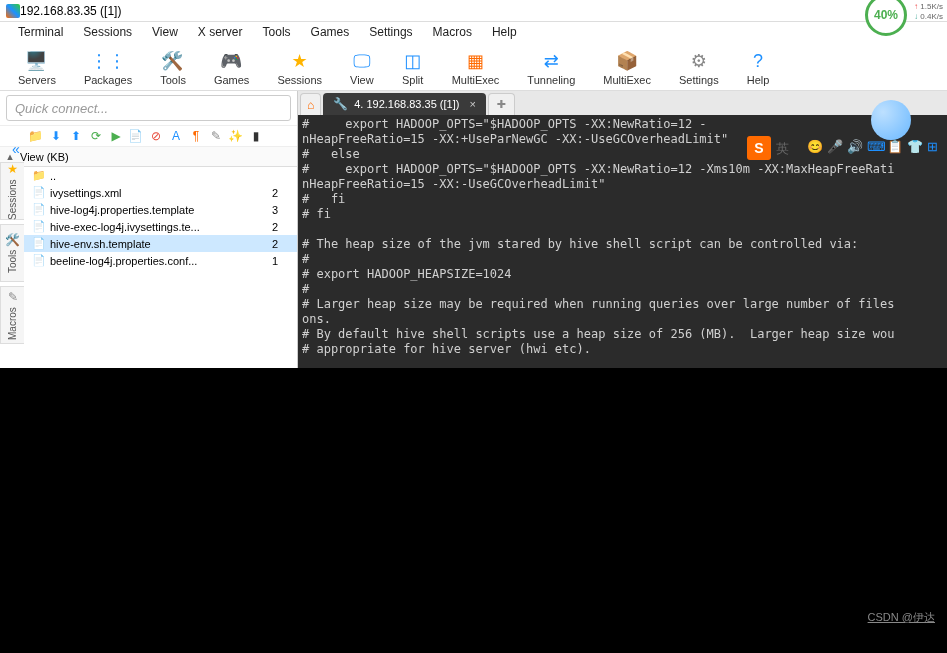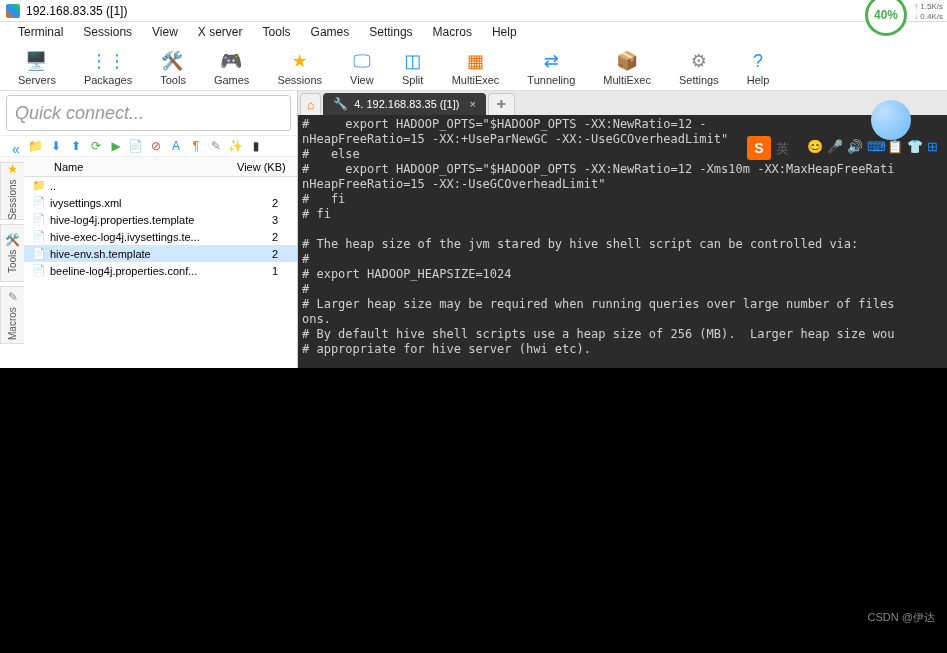--- a/index.html
+++ b/index.html
@@ -1,31 +1,31 @@
 <!DOCTYPE html>
 <html><head>
 <meta charset="utf-8">
 <style>
 * { margin: 0; padding: 0; box-sizing: border-box; font-family: "Segoe UI", Tahoma, sans-serif; }
 body { width: 947px; height: 653px; background: #000; overflow: hidden; position: relative; }
 .app-window { width: 947px; height: 368px; background: #fff; display: flex; flex-direction: column; }
-.titlebar { height: 22px; display: flex; align-items: center; padding-left: 6px; gap: 6px; font-size: 12px; border-bottom: 1px solid #ddd; }
+.titlebar { height: 22px; display: flex; align-items: center; padding-left: 6px; font-size: 12px; border-bottom: 1px solid #ddd; }
 .titlebar .logo { width: 14px; height: 14px; background: linear-gradient(45deg,#ff6b00,#1e90ff,#32cd32); border-radius: 2px; }
 .cpu-badge { position: absolute; right: 40px; top: -6px; width: 42px; height: 42px; border: 3px solid #4caf50; border-radius: 50%; display: flex; align-items: center; justify-content: center; color: #4caf50; font-size: 12px; font-weight: bold; background: #fff; }
 .net-stats { position: absolute; right: 4px; top: 2px; font-size: 8px; color: #666; line-height: 1.2; }
 .net-stats div::before { content: '↓ '; color: #4a9; }
 .net-stats div:first-child::before { content: '↑ '; color: #e55; }
 .menubar { height: 20px; display: flex; align-items: center; gap: 20px; padding-left: 18px; font-size: 12px; color: #222; }
 .menubar span { cursor: pointer; }
 .toolbar { height: 48px; display: flex; align-items: center; gap: 28px; padding: 4px 18px 0; }
 .tool-item { display: flex; flex-direction: column; align-items: center; gap: 2px; font-size: 11px; color: #333; cursor: pointer; }
 .tool-icon { width: 22px; height: 22px; display: flex; align-items: center; justify-content: center; font-size: 18px; }
 .main-row { flex: 1; display: flex; min-height: 0; border-top: 1px solid #ddd; }
 .left-pane { width: 298px; display: flex; flex-direction: column; border-right: 1px solid #ccc; }
-.quick-connect { height: 36px; margin: 4px 6px; border: 1px solid #ccc; border-radius: 3px; padding: 12px 8px; display: flex; align-items: center; color: #999; font-size: 18px; font-style: italic; }
+.quick-connect { height: 26px; margin: 4px 6px; border: 1px solid #ccc; border-radius: 3px; padding: 12px 8px; display: flex; align-items: center; color: #999; font-size: 13px; font-style: italic; }
 .collapse-btn { width: 20px; height: 22px; display: flex; align-items: center; justify-content: center; color: #1e90ff; font-size: 14px; cursor: pointer; margin-left: 2px; }
 .qc-row { display: flex; align-items: center; }
 .mini-toolbar { height: 22px; display: flex; align-items: center; gap: 4px; padding: 0 6px; border-top: 1px solid #eee; border-bottom: 1px solid #eee; }
 .mini-toolbar .mi { width: 16px; height: 16px; display: flex; align-items: center; justify-content: center; font-size: 12px; cursor: pointer; }
 .path-bar { height: 22px; margin: 2px 4px; border: 1px solid #ccc; border-radius: 2px; display: flex; align-items: center; padding: 0 6px; font-size: 11px; position: relative; }
 .path-bar .ok { position: absolute; right: 4px; color: #4caf50; font-size: 14px; }
 .file-header { height: 20px; display: flex; align-items: center; font-size: 11px; border-bottom: 1px solid #ddd; background: #fafafa; }
 .file-header .col-name { flex: 1; padding-left: 34px; }
 .file-header .col-size { width: 60px; text-align: left; }
 .file-header .arrow { width: 20px; text-align: center; color: #666; }
@@ -46,21 +46,21 @@
 .tab.active .close { color: #ccc; }
 .tab .tico { font-size: 12px; }
 .tab .close { font-size: 11px; margin-left: 4px; }
 .tab.new { background: #f0f0f0; border: 1px solid #ccc; border-bottom: none; padding: 0 8px; color: #888; }
 .terminal { flex: 1; background: #2b2b2b; color: #d0d0d0; font-family: "Consolas", monospace; font-size: 12px; line-height: 15px; padding: 2px 4px; white-space: pre; overflow: hidden; }
 .right-icons { position: absolute; right: 4px; top: 139px; display: flex; gap: 4px; }
 .right-icons .ri { width: 16px; height: 16px; font-size: 13px; color: #1e90ff; cursor: pointer; }
 .globe-icon { position: absolute; right: 36px; top: 100px; width: 40px; height: 40px; border-radius: 50%; background: radial-gradient(circle at 30% 30%, #bde0ff, #6ab8ff); }
 .sogou { position: absolute; right: 176px; top: 136px; width: 24px; height: 24px; background: #ff6a00; color: #fff; display: flex; align-items: center; justify-content: center; font-weight: bold; border-radius: 3px; font-size: 14px; }
 .sogou-txt { position: absolute; right: 158px; top: 140px; font-size: 13px; color: #666; }
-.watermark { position: absolute; right: 12px; bottom: 28px; color: #888; font-size: 11px; }
+.watermark { position: absolute; right: 12px; bottom: 28px; color: #888; font-size: 11px; text-decoration: underline; }
 .folder-ico { color: #5bbf5b; }
 .file-ico { color: #5aa5e0; }
 </style>
 </head>
 <body>
 
 <div class="app-window">
   <div class="titlebar">
     <div class="logo"></div>
     <span>192.168.83.35 ([1])</span>
@@ -154,21 +154,20 @@
         <span class="mi" style="color:#1e90ff">A</span>
         <span class="mi" style="color:#ff6a00">¶</span>
         <span class="mi" style="color:#888">✎</span>
         <span class="mi" style="color:#1e90ff">✨</span>
         <span class="mi" style="color:#333">▮</span>
       </div>
 
 
       <div class="file-header">
         <span class="arrow">▴</span>
-        <span class="col-name">Name</span>
         <span class="col-size">View (KB)</span>
       </div>
 
       <div class="file-list" id="filelist">
           <div class="file-row">
             <span class="icon folder-ico">📁</span>
             <span class="fname">..</span>
             <span class="fsize"></span>
           </div>
           <div class="file-row">

